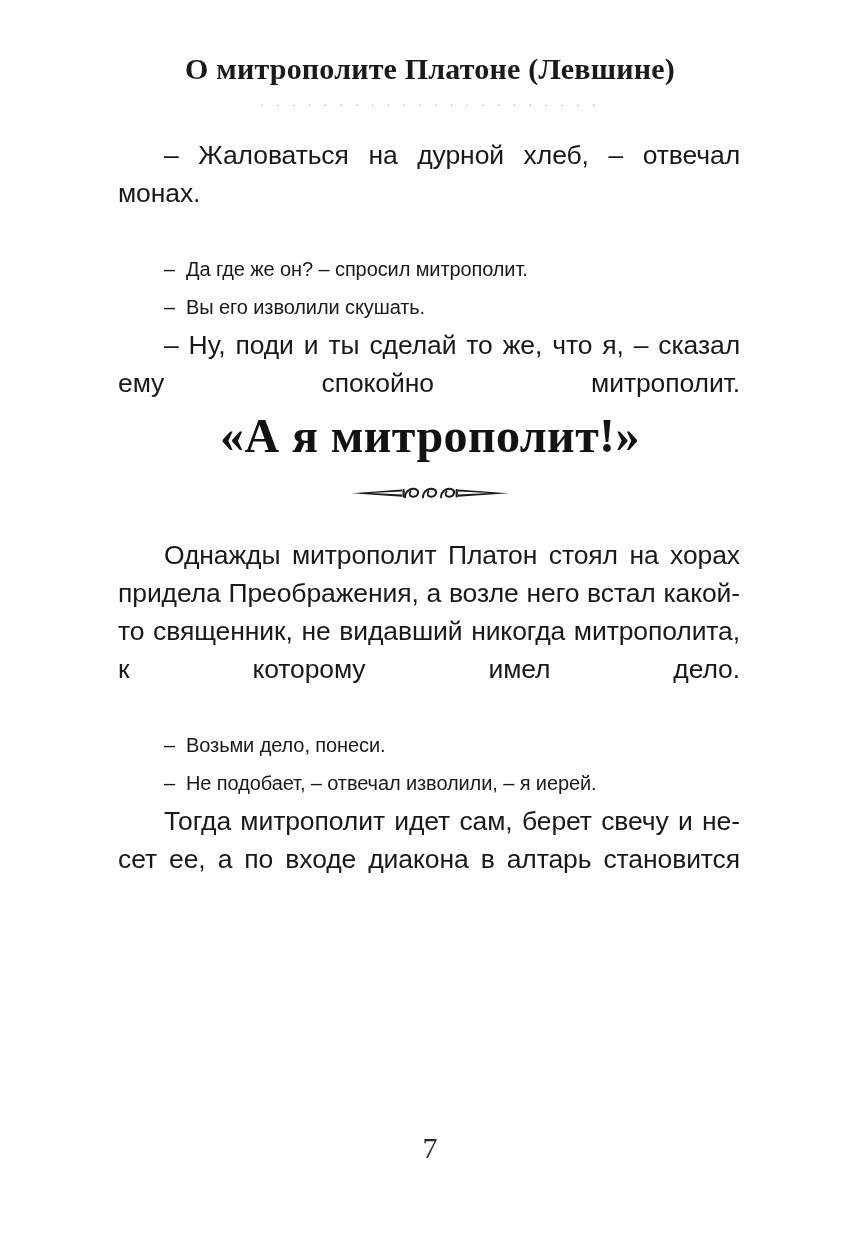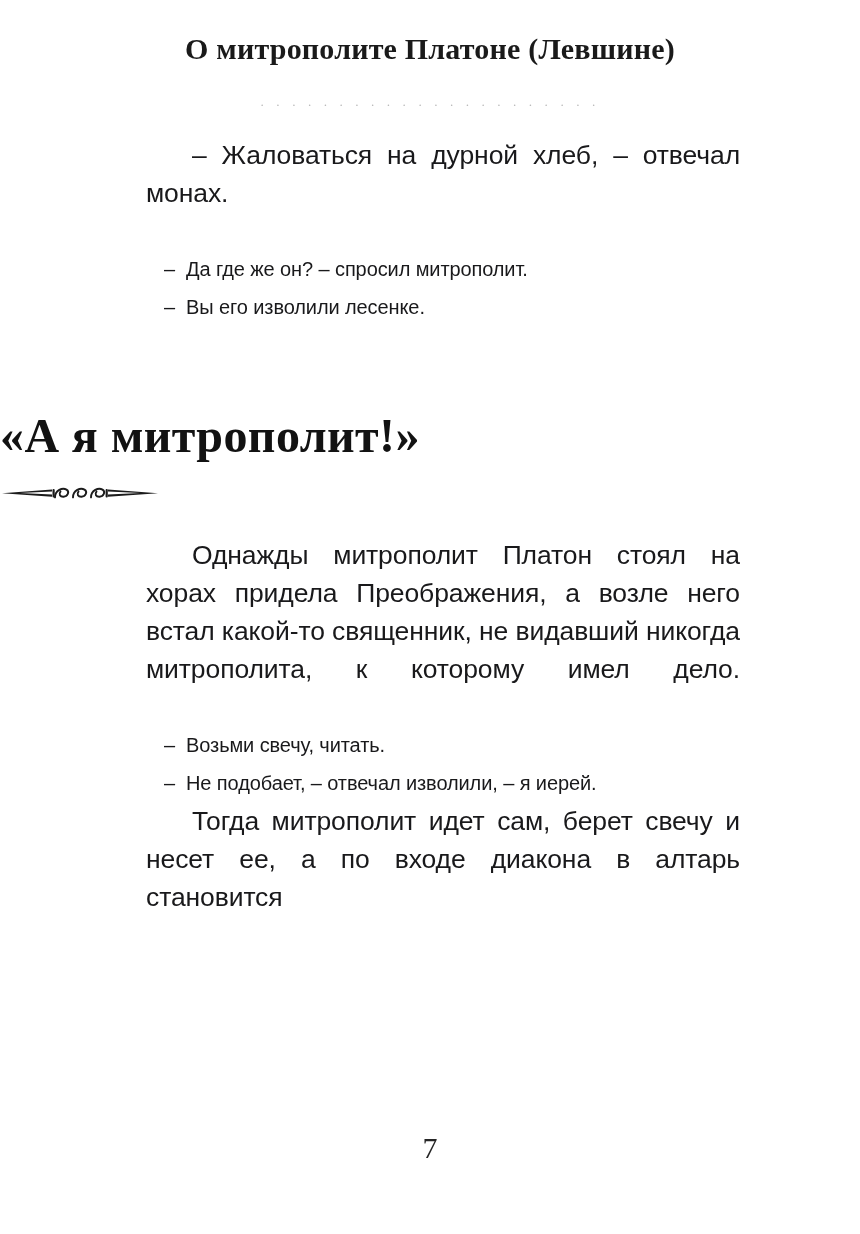--- a/index.html
+++ b/index.html
@@ -14,21 +14,21 @@
     width: 860px;
     height: 1234px;
     background: #ffffff;
     overflow: hidden;
     box-sizing: border-box;
   }
 
   
   .running-head {
     position: absolute;
-    top: 32px;
+    top: 52px;
     left: 0;
     width: 860px;
     text-align: center;
     font-family: "Liberation Serif", "DejaVu Serif", serif;
     font-size: 30px;
     font-weight: 700;
     color: #1a1a1a;
     letter-spacing: 0.2px;
     white-space: nowrap;
   }
@@ -63,21 +63,21 @@
     font-family: "Liberation Sans", "DejaVu Sans", sans-serif;
     font-size: 26.5px;
     line-height: 38px;
     color: #19191b;
     text-align: justify;
     text-justify: inter-word;
     letter-spacing: -0.1px;
     hyphens: manual;
   }
 
-  p.body.indent { text-indent: 46px; margin-left: 28px; }
+  p.body.indent { text-indent: 46px; }
 
   
   p.body:after {
     content: "";
     display: inline-block;
     width: 100%;
   }
 
   
   p.dialogue {
@@ -92,21 +92,21 @@
     white-space: nowrap;
   }
   p.dialogue .dash { margin-right: 11px; }
 
   
   .chapter {
     position: absolute;
     left: 0;
     top: 408px;
     width: 860px;
-    text-align: left;
+    text-align: center;
   }
 
   .chapter-title {
     font-family: "Liberation Serif", "DejaVu Serif", serif;
     font-size: 48px;
     font-weight: 700;
     color: #121212;
     letter-spacing: 0.4px;
     line-height: 56px;
     white-space: nowrap;
@@ -141,22 +141,23 @@
   <div class="running-head">О митрополите Платоне (Левшине)</div>
 
   <div class="head-dots">· · · · · · · · · · · · · · · · · · · · · ·</div>
 
   <div class="column block-top">
 
     <p class="body indent"><span>– Жаловаться на дурной хлеб, – отвечал монах.</span></p>
 
     <p class="dialogue"><span class="dash">–</span><span>Да где же он? – спросил митрополит.</span></p>
 
-    <p class="dialogue"><span class="dash">–</span><span>Вы его изволили лесенке.</span></p>
+    <p class="dialogue"><span class="dash">–</span><span>Вы его изволили скушать.</span></p>
 
+    <p class="body indent"><span>– Ну, поди и ты сделай то же, что я, – сказал ему спокойно митрополит.</span></p>
 
   </div>
 
   <div class="chapter">
     <div class="chapter-title">«А я митрополит!»</div>
     <div class="ornament">
       <svg width="160" height="22" viewBox="0 0 160 22" xmlns="http://www.w3.org/2000/svg">
         <g fill="#1b1b1b">
 
           <path d="M2 11.2 L52 7.4 L52 9.6 L20 11.1 L52 12.6 L52 14.8 Z"></path>
@@ -175,21 +176,21 @@
       </svg>
     </div>
   </div>
 
   <div class="column block-body">
 
     <p class="body indent">Однажды митрополит Платон стоял на хорах придела Преображения, а возле него встал ка­кой-то священник, не видавший никогда митро­полита, к которому имел дело.</p>
 
 
 
-    <p class="dialogue"><span class="dash">–</span><span>Возьми свечу, читать.</span></p>
+    <p class="dialogue"><span class="dash">–</span><span>Возьми дело, понеси.</span></p>
 
     <p class="dialogue"><span class="dash">–</span><span>Не подобает, – отвечал изволили, – я иерей.</span></p>
 
     <p class="body indent">Тогда митрополит идет сам, берет свечу и не­сет ее, а по входе диакона в алтарь становится</p>
 
   </div>
 
   <div class="folio">7</div>
 
 </div>

